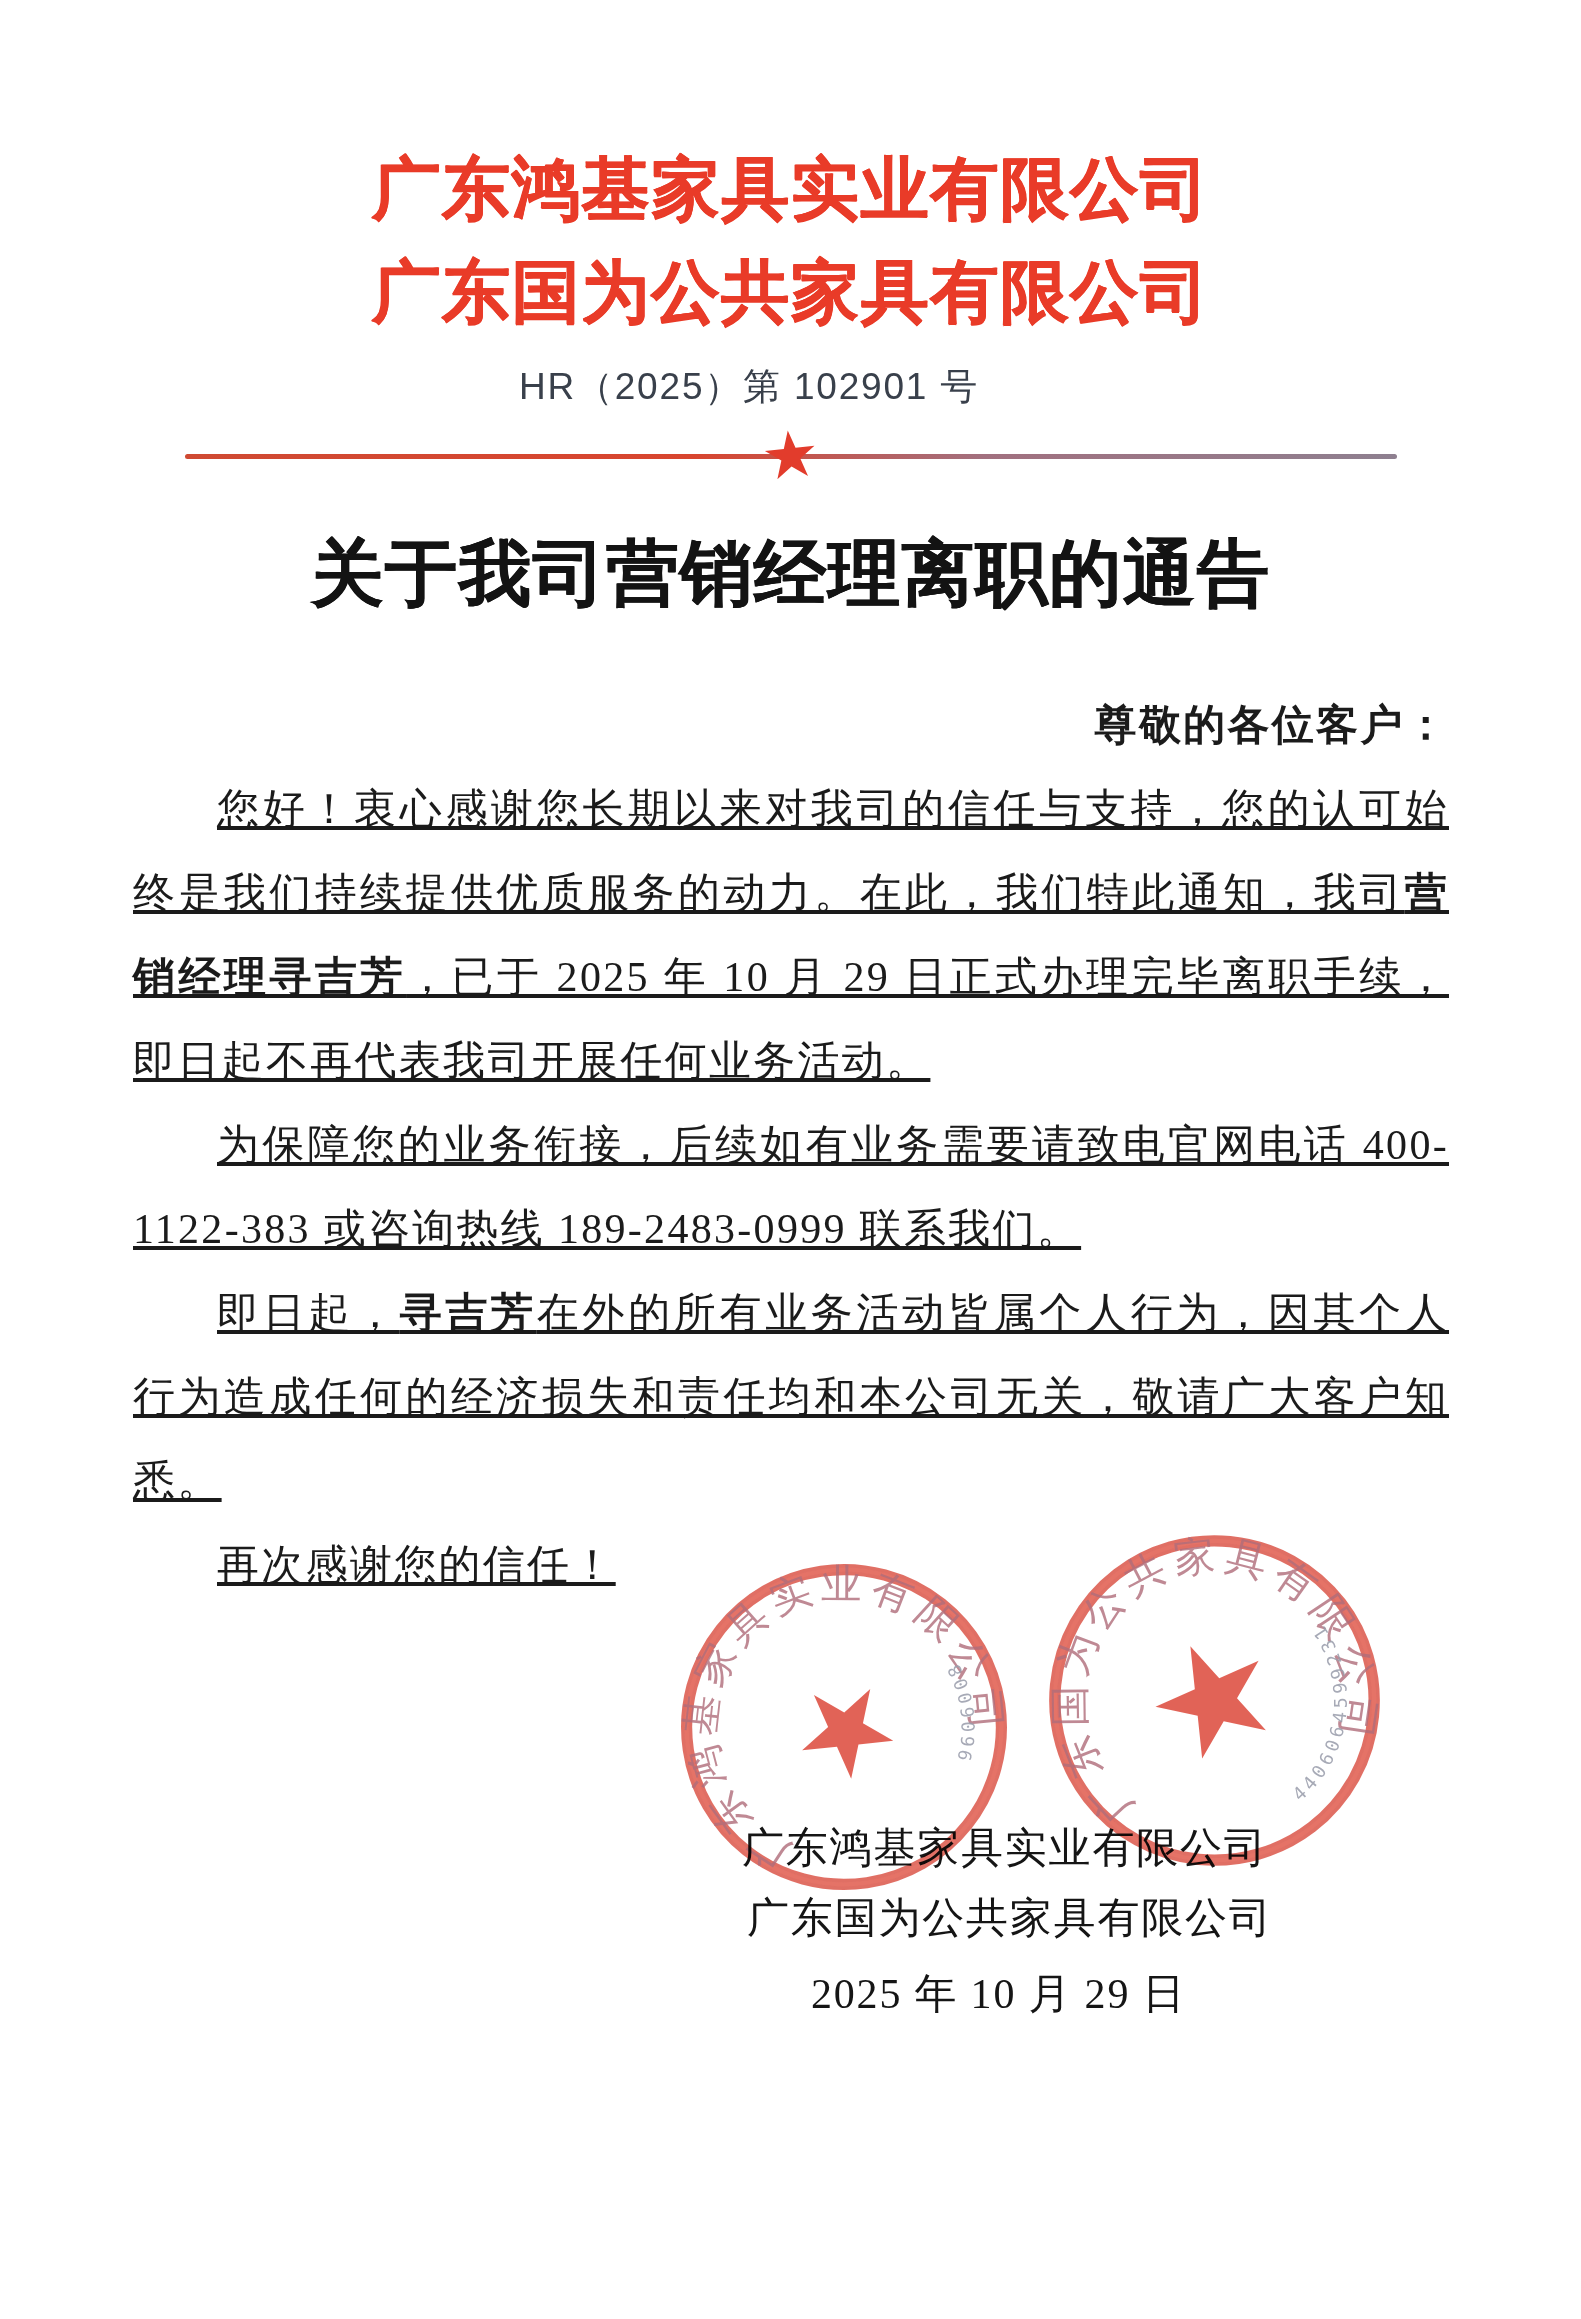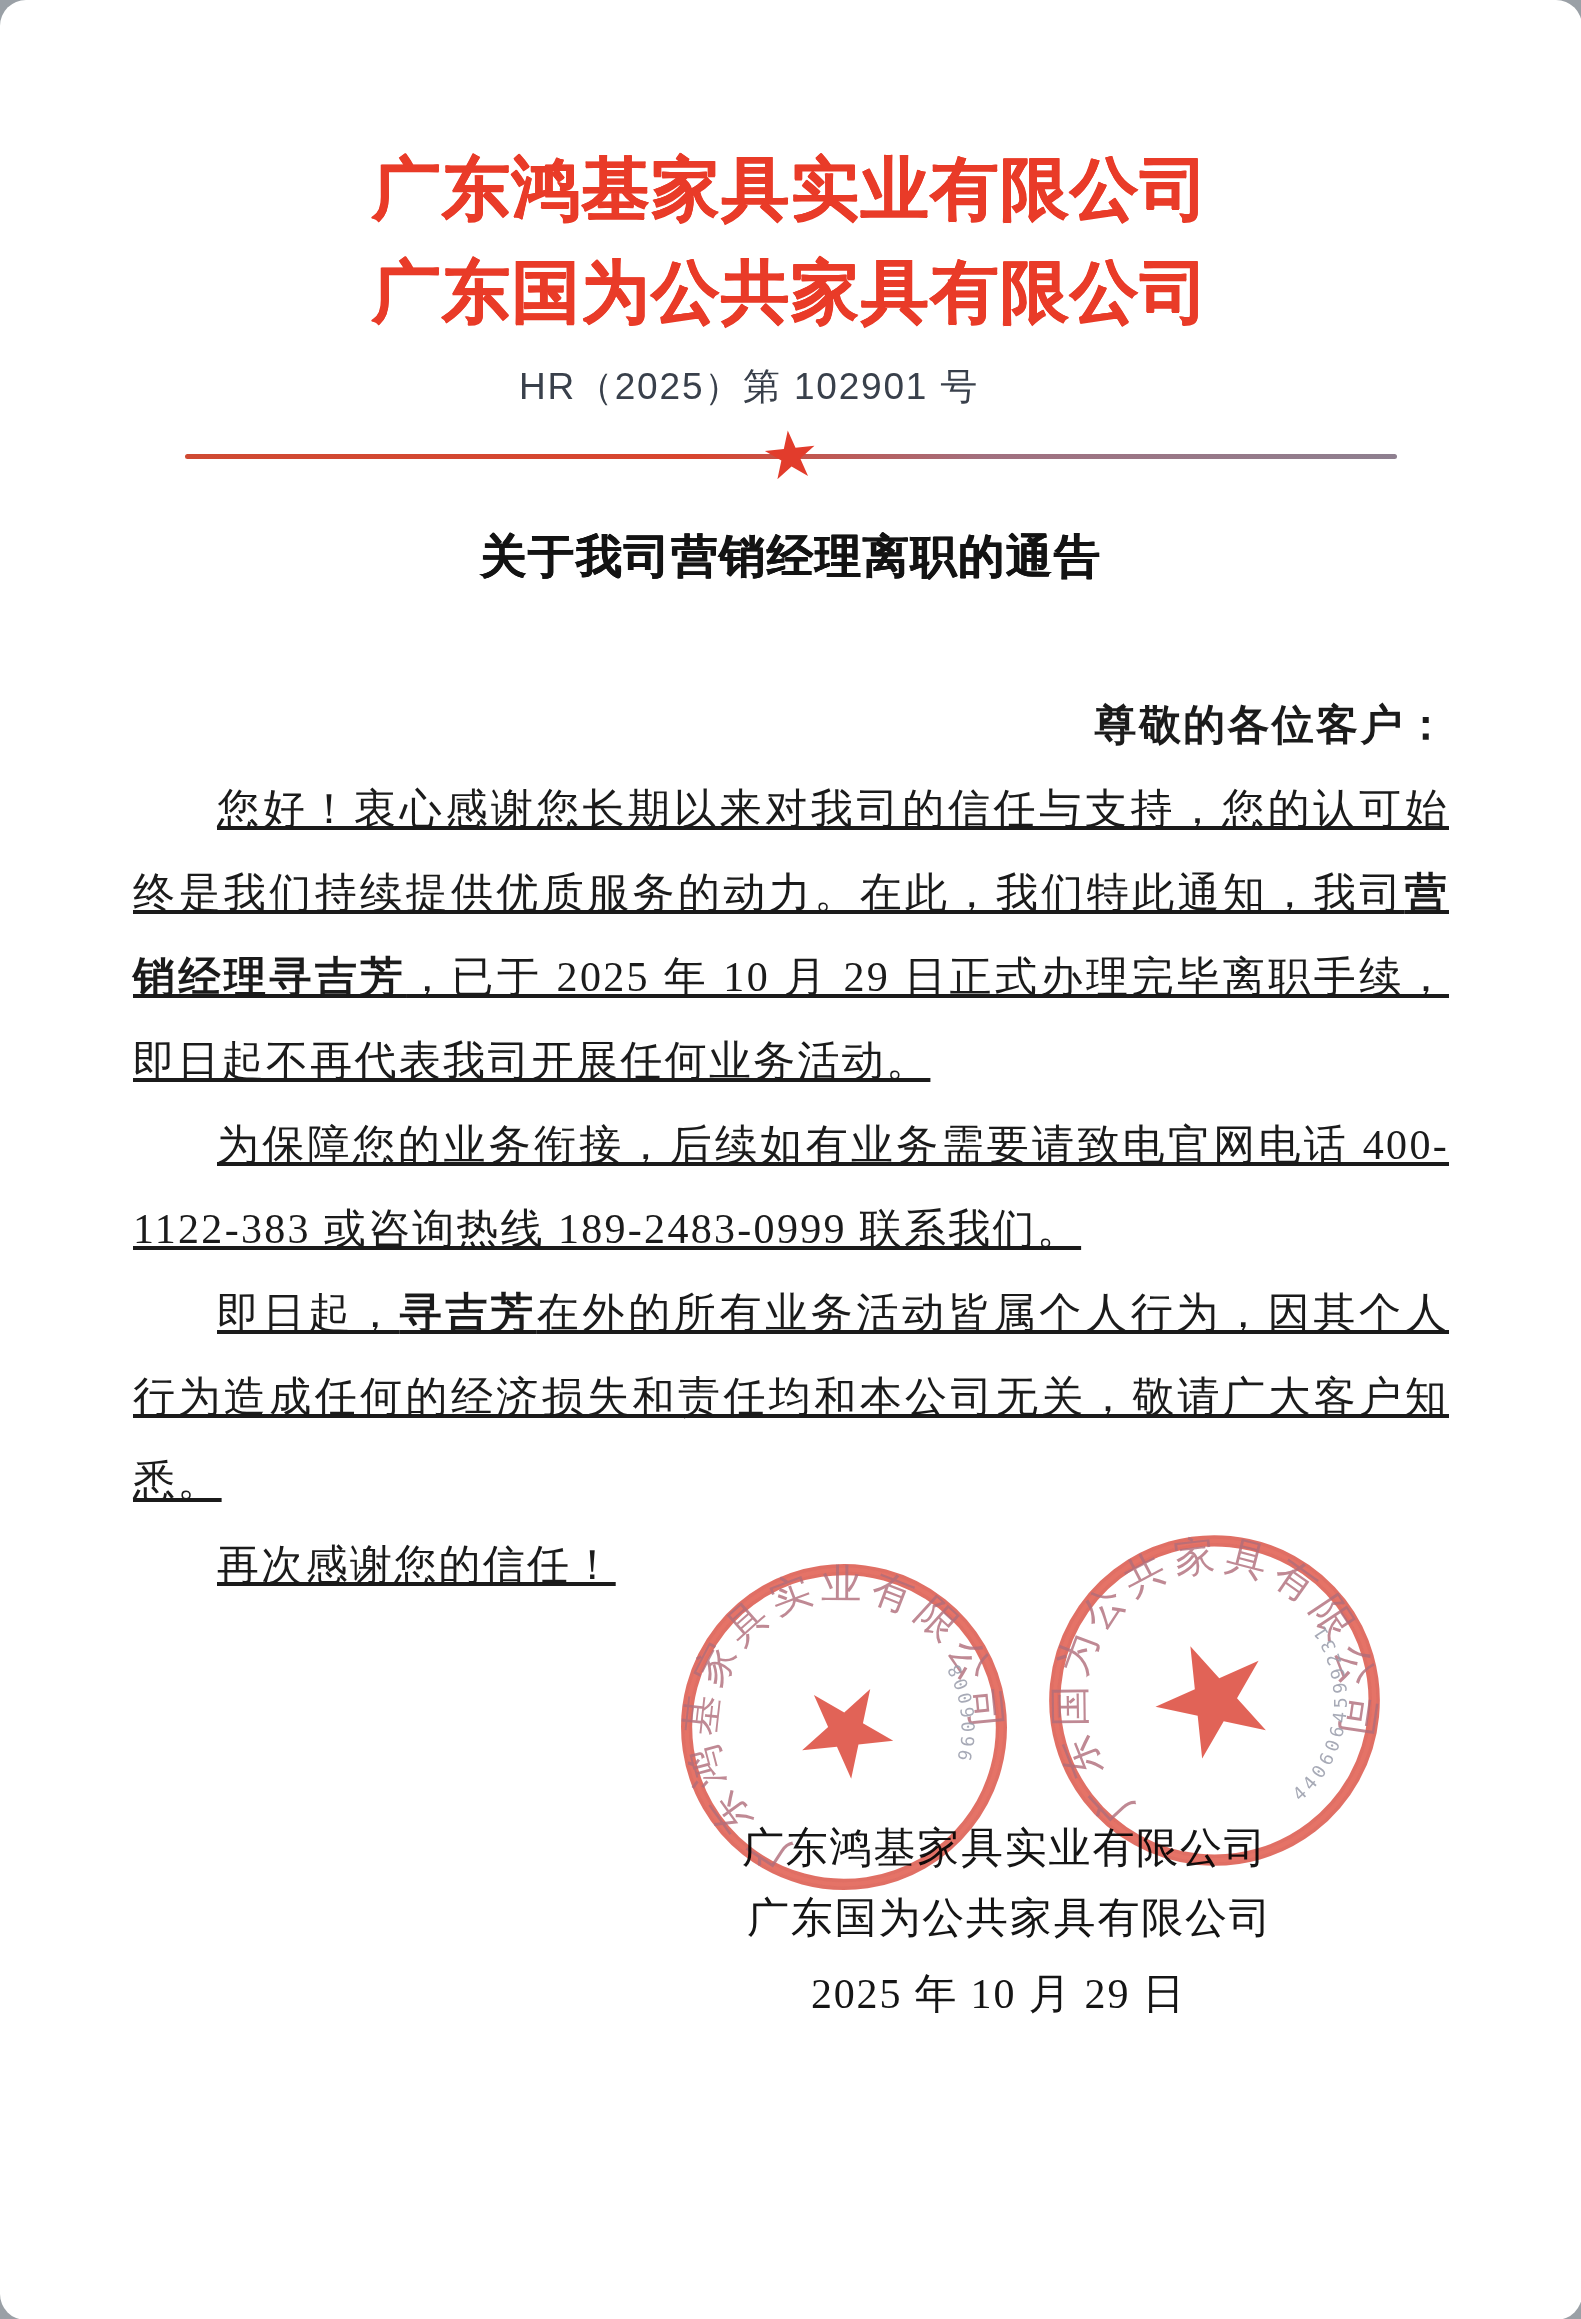--- a/index.html
+++ b/index.html
@@ -3,21 +3,20 @@
 <meta charset="utf-8">
 <style>
   html,body{margin:0;padding:0;background:#9aa0a6;}
   .page{
     position:relative;
     width:1582px;height:2320px;
     margin:0 auto;
     background:#ffffff;
     overflow:hidden;
     font-family:"Liberation Serif","DejaVu Serif",serif;
-    border-radius:26px;
   }
   
   .company-title{
     position:absolute;left:0;width:100%;
     text-align:center;
     font-family:"Liberation Sans","DejaVu Sans",sans-serif;
     font-weight:900;
     font-size:68px;
     letter-spacing:1.8px;
     color:#e93b28;
@@ -42,21 +41,21 @@
     width:1212px;height:4.6px;border-radius:2.7px;
     background:linear-gradient(90deg,#cf4a33 0%,#d8452f 42%,#a2707f 66%,#8e8090 100%);
   }
   .divider-star{position:absolute;left:763px;top:428px;}
   
   .notice-heading{
     position:absolute;top:526px;left:0;width:100%;
     text-align:center;
     font-family:"Liberation Sans","DejaVu Sans",sans-serif;
     font-weight:900;
-    font-size:46px;
+    font-size:72px;
     letter-spacing:1.8px;
     color:#131313;
     text-shadow:0.5px 0 0 #131313,-0.5px 0 0 #131313;
     white-space:nowrap;
   }
   
   .body-block{
     position:absolute;left:133px;top:683px;width:1316px;
     font-size:42px;line-height:84px;
     letter-spacing:2.3px;

